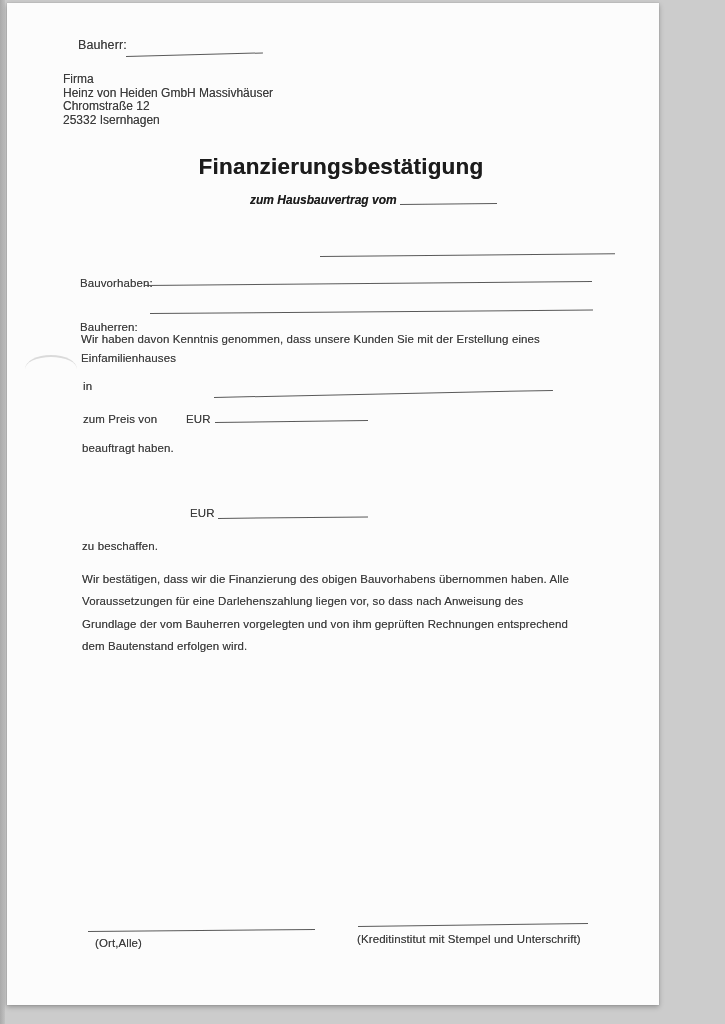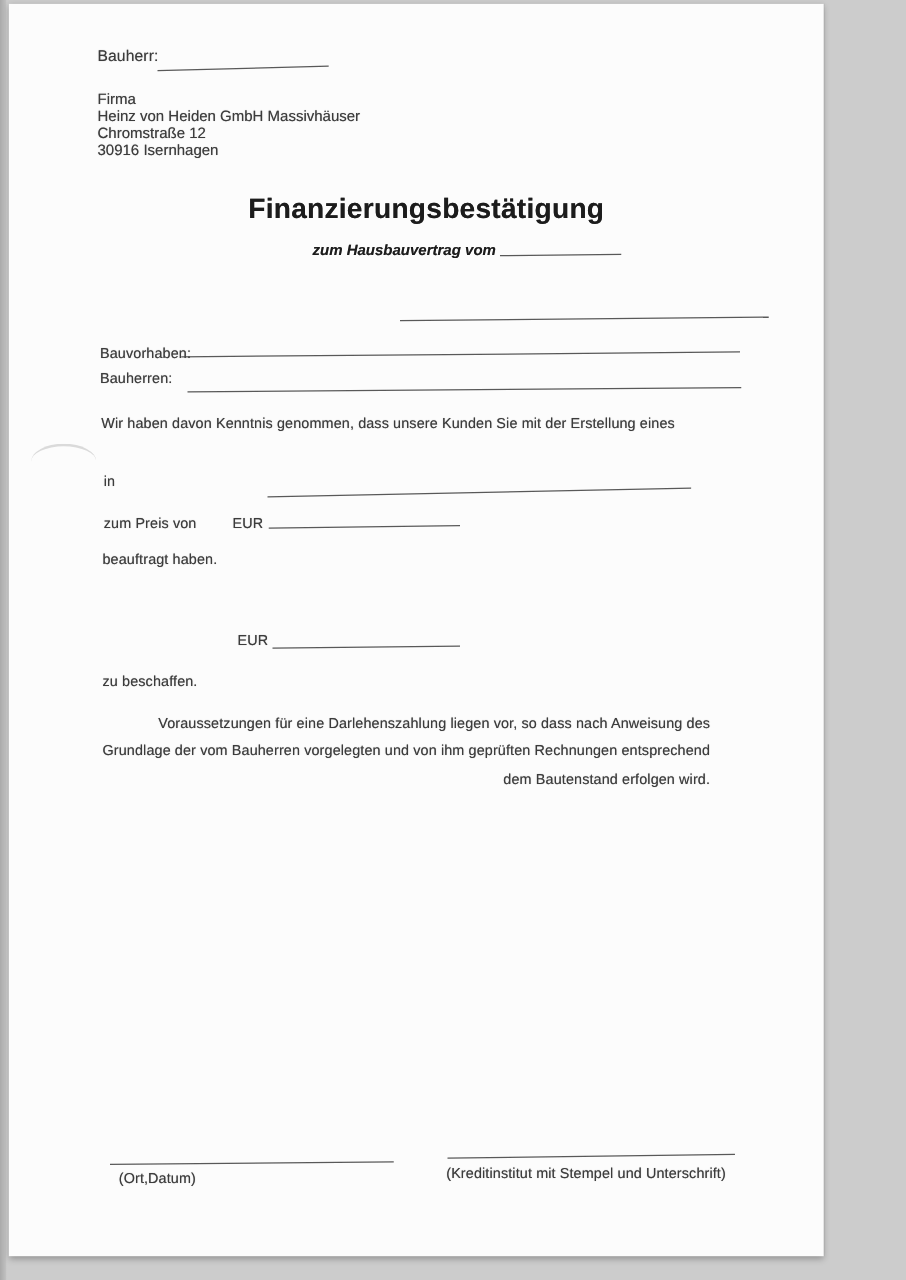--- a/index.html
+++ b/index.html
@@ -65,21 +65,20 @@
     color: var(--c-title-ink, #1c1c1c);
     text-shadow: 0 0 0.5px rgba(20,20,20,0.6);
   }
   .para {
     position: absolute;
     white-space: nowrap;
     color: var(--c-ink, #3c3c3c);
     font-size: 11.5px;
     text-shadow: 0 0 0.6px rgba(60,60,60,0.65);
     letter-spacing: 0.1px;
-    text-align: right;
   }
   .para.kenntnis { line-height: 19px; }
   .para.confirm { line-height: 22.4px; }
   .artifact-arc {
     position: absolute;
     left: 18px; top: 352px;
     width: 52px; height: 26px;
     border-top: 2px solid rgba(140,140,140,0.30);
     border-radius: 50%;
   }
@@ -87,65 +86,67 @@
 </head>
 <body>
 
 <div class="scan-edge-left"></div>
 
 <div class="page">
 
   <div class="abs txt bauherr-label" style="left:71px; top:36px;">Bauherr:</div>
   <div class="fill-line" style="left:119px; top:53px; width:137px; transform:rotate(-1.5deg);"></div>
 
-  <div class="abs recipient" style="left:71px; top:70px;">
+  <div class="abs recipient" style="left:56px; top:70px;">
     <div>Firma</div>
     <div>Heinz von Heiden GmbH Massivhäuser</div>
     <div>Chromstraße 12</div>
-    <div>30916 Isernhagen</div>
+    <div>25332 Isernhagen</div>
   </div>
 
   <div class="doc-title">Finanzierungsbestätigung</div>
   <div class="abs subtitle" style="left:243px; top:190px;font-style:italic;">zum Hausbauvertrag vom</div>
   <div class="fill-line" style="left:393px; top:201px; width:97px; transform:rotate(-0.6deg); border-bottom-width:1.8px;"></div>
 
   <div class="fill-line" style="left:313px; top:253px; width:295px; transform:rotate(-0.55deg);"></div>
 
   <div class="abs txt" style="left:73px; top:275px;">Bauvorhaben:</div>
   <div class="fill-line" style="left:138px; top:282px; width:447px; transform:rotate(-0.5deg);"></div>
 
-  <div class="abs txt" style="left:73px; top:295px;">Bauherren:</div>
+  <div class="abs txt" style="left:73px; top:319px;">Bauherren:</div>
   <div class="fill-line" style="left:143px; top:310px; width:443px; transform:rotate(-0.45deg);"></div>
 
   <div class="para kenntnis" style="left:74px; top:327px;">
     <div>Wir haben davon Kenntnis genommen, dass unsere Kunden Sie mit der Erstellung eines</div>
+    <div>Einfamilienhauses</div>
   </div>
 
   <div class="abs txt" style="left:76px; top:378px;">in</div>
   <div class="fill-line" style="left:207px; top:394px; width:339px; transform:rotate(-1.2deg);"></div>
 
   <div class="abs txt" style="left:76px; top:411px;">zum Preis von</div>
   <div class="abs txt" style="left:179px; top:411px;">EUR</div>
   <div class="fill-line" style="left:208px; top:419px; width:153px; transform:rotate(-0.75deg);"></div>
 
   <div class="abs txt" style="left:75px; top:440px;">beauftragt haben.</div>
 
 
   <div class="abs txt" style="left:183px; top:505px;">EUR</div>
   <div class="fill-line" style="left:211px; top:515px; width:150px; transform:rotate(-0.6deg);"></div>
 
   <div class="abs txt" style="left:75px; top:538px;">zu beschaffen.</div>
 
   <div class="para confirm" style="left:75px; top:565px;">
+    <div>Wir bestätigen, dass wir die Finanzierung des obigen Bauvorhabens übernommen haben. Alle</div>
     <div>Voraussetzungen für eine Darlehenszahlung liegen vor, so dass nach Anweisung des</div>
     <div>Grundlage der vom Bauherren vorgelegten und von ihm geprüften Rechnungen entsprechend</div>
     <div>dem Bautenstand erfolgen wird.</div>
   </div>
 
   <div class="artifact-arc"></div>
 
   <div class="fill-line" style="left:81px; top:928px; width:227px; transform:rotate(-0.5deg);"></div>
-  <div class="abs txt" style="left:88px; top:935px;">(Ort,Datum)</div>
+  <div class="abs txt" style="left:88px; top:935px;">(Ort,Alle)</div>
 
   <div class="fill-line" style="left:351px; top:923px; width:230px; transform:rotate(-0.75deg);"></div>
   <div class="abs txt" style="left:350px; top:931px;">(Kreditinstitut mit Stempel und Unterschrift)</div>
 
 </div>
 
 </body></html>

